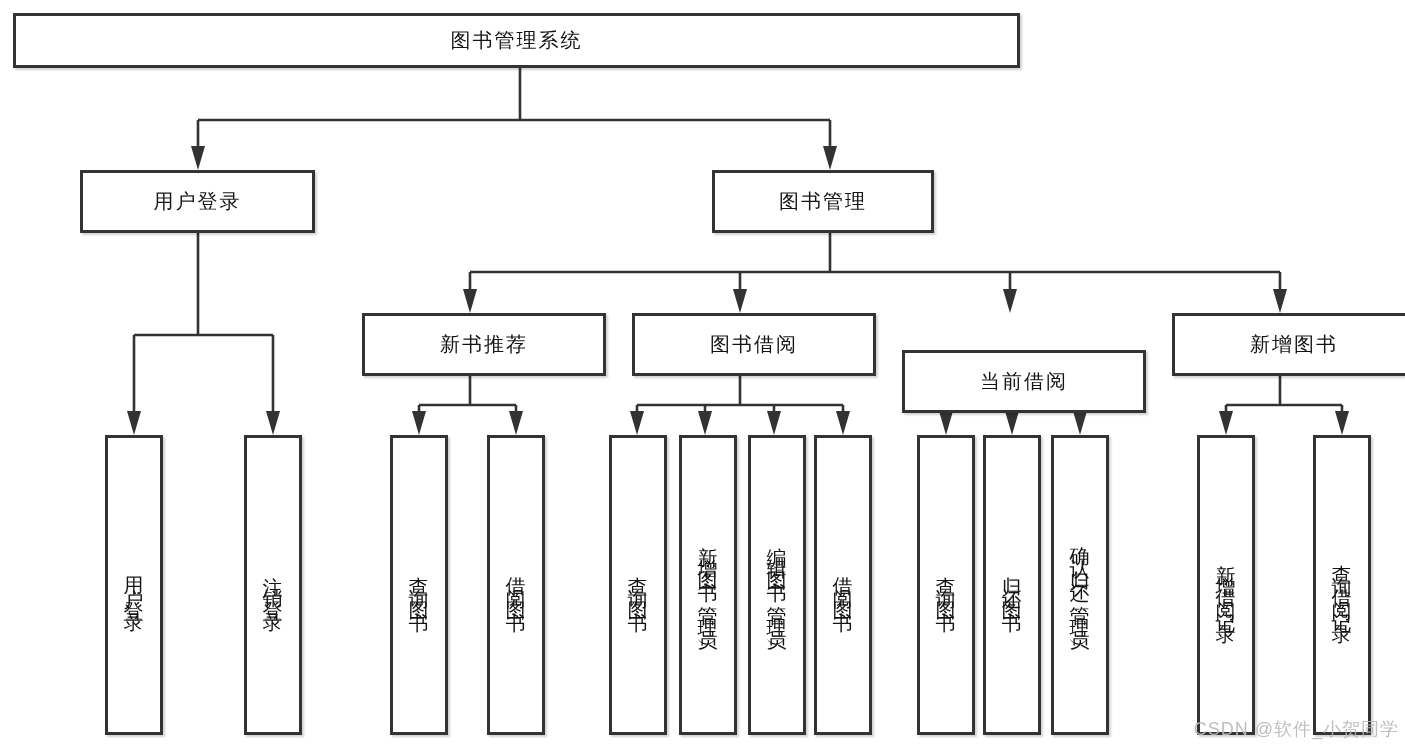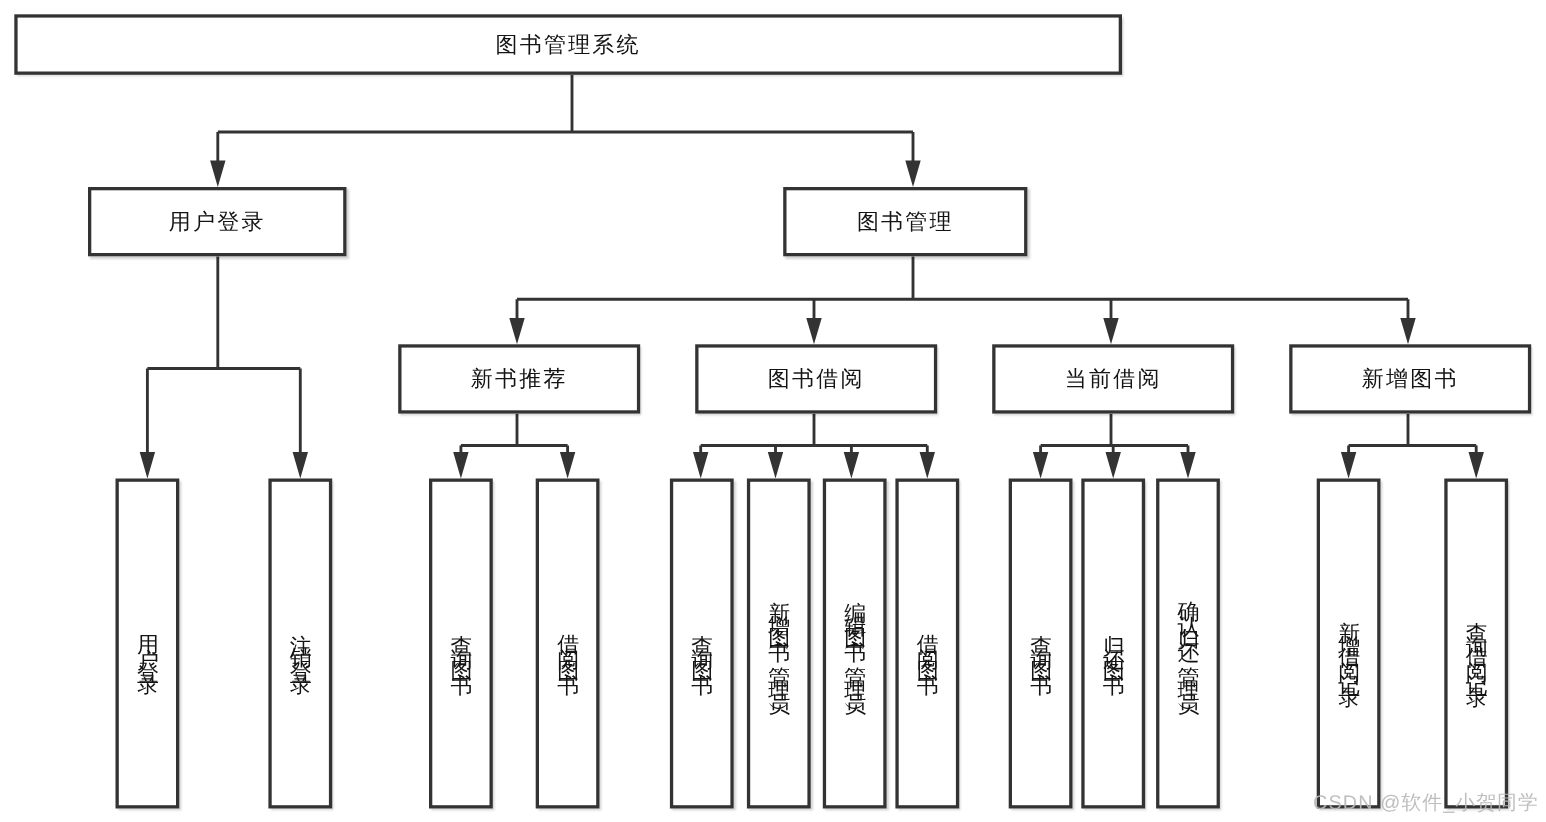--- a/index.html
+++ b/index.html
@@ -28,24 +28,24 @@
   }
   .vbox {
     writing-mode: vertical-rl;
     letter-spacing: 12px;
     line-height: 1;
   }
   
   .n-root        { left: 13px;   top: 13px;  width: 1007px; height: 55px; }
   .n-user-login  { left: 80px;   top: 170px; width: 235px;  height: 63px; }
   .n-book-mgmt   { left: 712px;  top: 170px; width: 222px;  height: 63px; }
-  .n-l3          { top: 313px;   width: 220px; height: 63px; }
+  .n-l3          { top: 313px;   width: 244px; height: 63px; }
   .n-newbook     { left: 362px; }
   .n-bookborrow  { left: 632px; }
-  .n-curborrow   { left: 902px; }
+  .n-curborrow   { left: 902px; margin-top: 37px; }
   .n-borrowrec   { left: 1172px; }
   .leaf          { top: 435px; width: 58px; height: 300px; }
   .lf-1  { left: 105px; }
   .lf-2  { left: 244px; }
   .lf-3  { left: 390px; }
   .lf-4  { left: 487px; }
   .lf-5  { left: 609px; }
   .lf-6  { left: 679px; }
   .lf-7  { left: 748px; }
   .lf-8  { left: 814px; }

